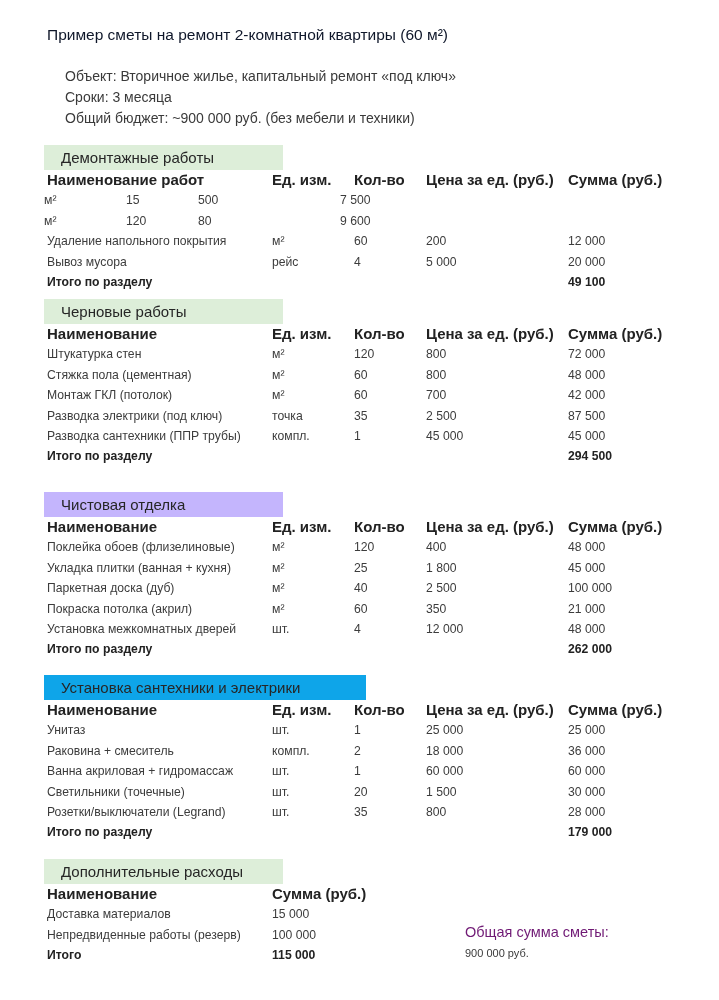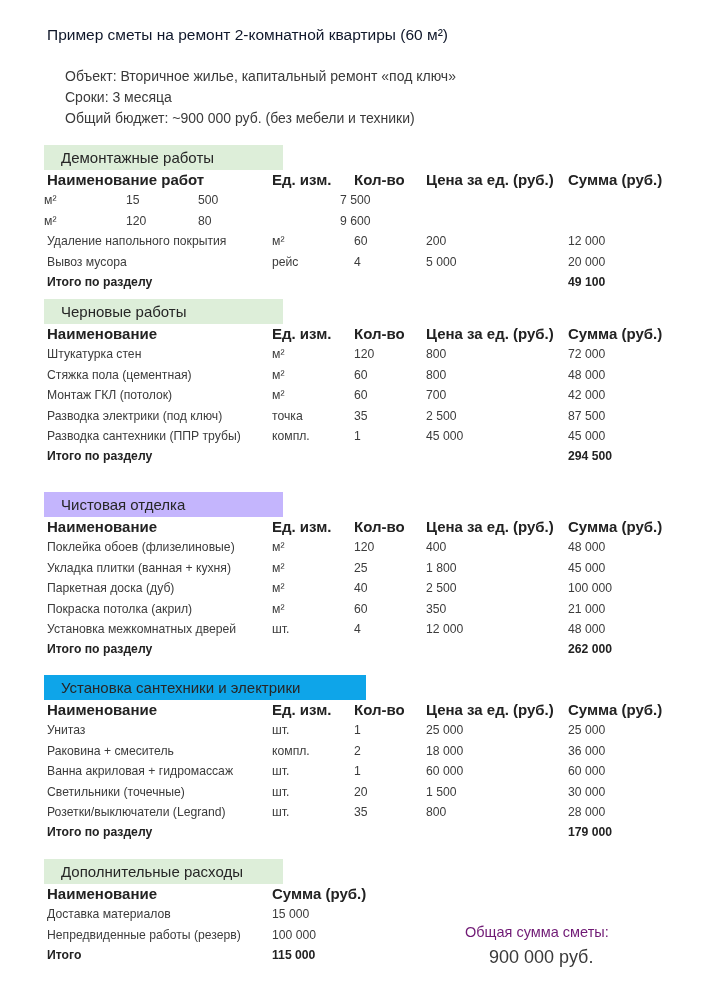--- a/index.html
+++ b/index.html
@@ -26,21 +26,21 @@
     .c0 { width: 225px; padding-left: 3px; }
     .c1 { width: 82px; }
     .c2 { width: 72px; }
     .c3 { width: 142px; }
     .c4 { width: 100px; }
     .x0 { width: 225px; padding-left: 3px; }
     .x1 { width: 120px; }
 
     .grand { position: absolute; left: 465px; top: 922px; }
     .grand-label { font-size: 14.5px; font-weight: 500; color: #701a75; height: 22px; line-height: 20px; }
-    .grand-value { font-size: 18px; color: #3a3a3a; margin-top: 3px; margin-left: 24px; }
+    .grand-value { font-size: 11px; color: #3a3a3a; margin-top: 3px; }
   </style>
 </head>
 <body>
 
 <div class="title">Пример сметы на ремонт 2-комнатной квартиры (60 м²)</div>
 
 <div class="meta">
   <div>Объект: Вторичное жилье, капитальный ремонт «под ключ»</div>
   <div>Сроки: 3 месяца</div>
   <div>Общий бюджет: ~900 000 руб. (без мебели и техники)</div>

